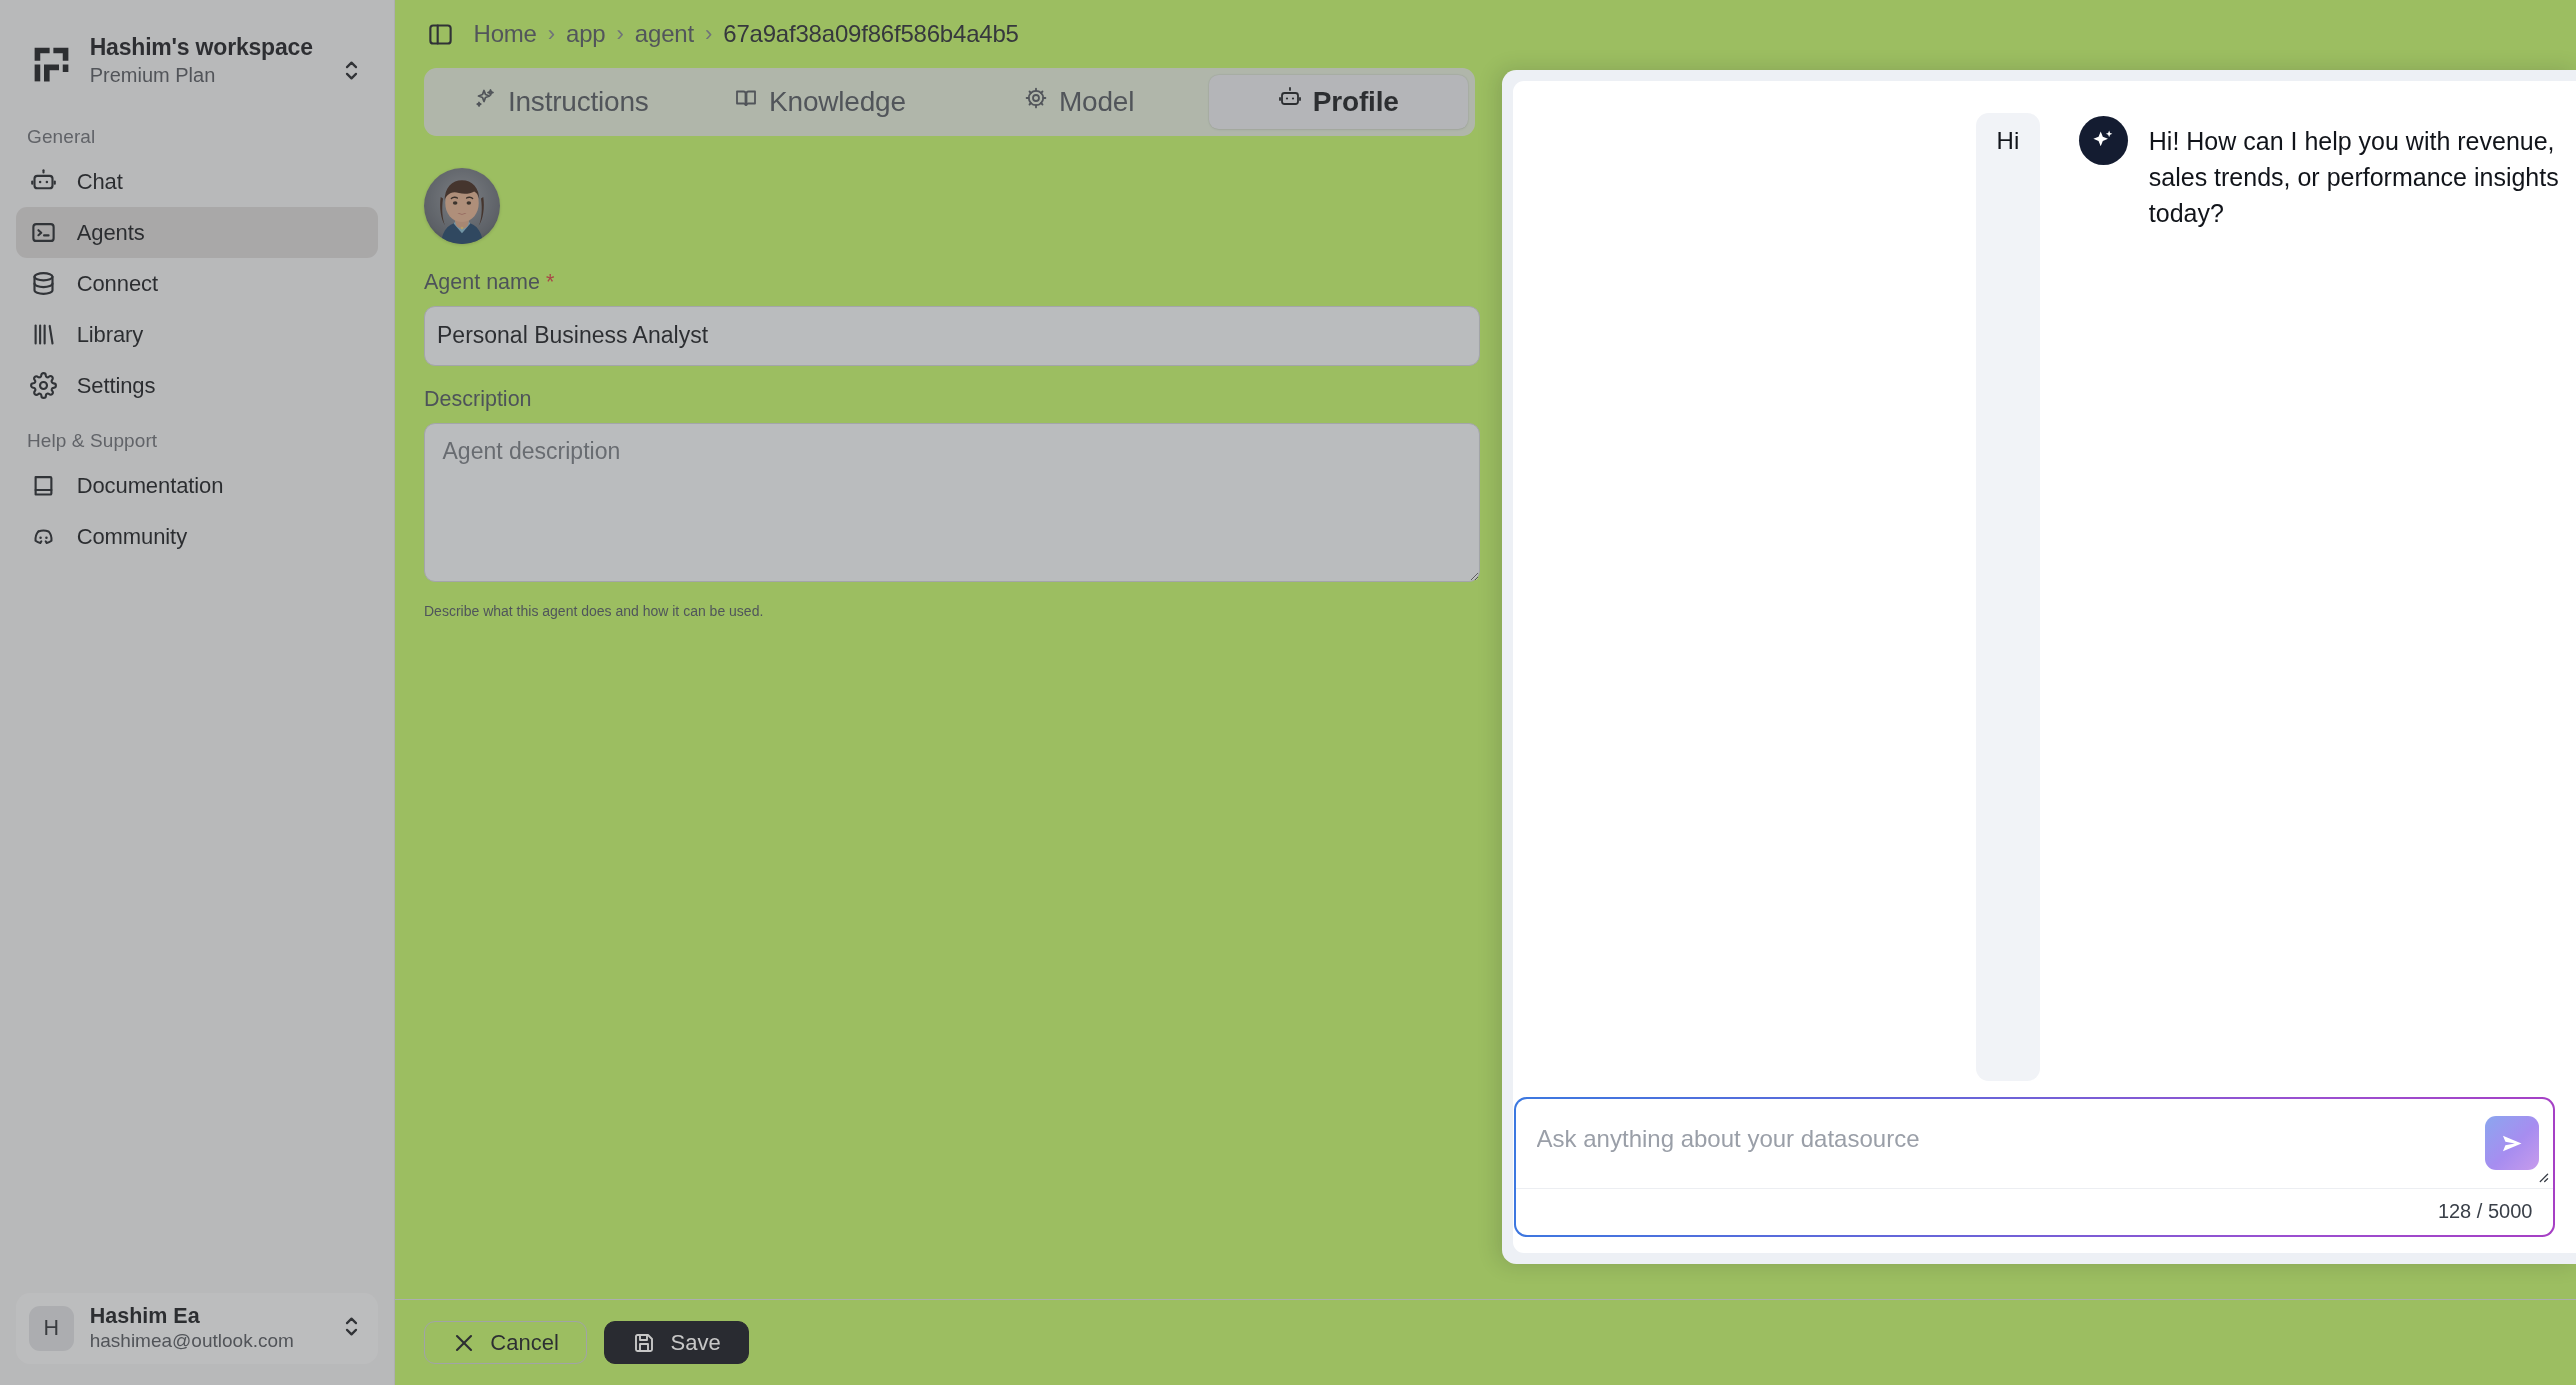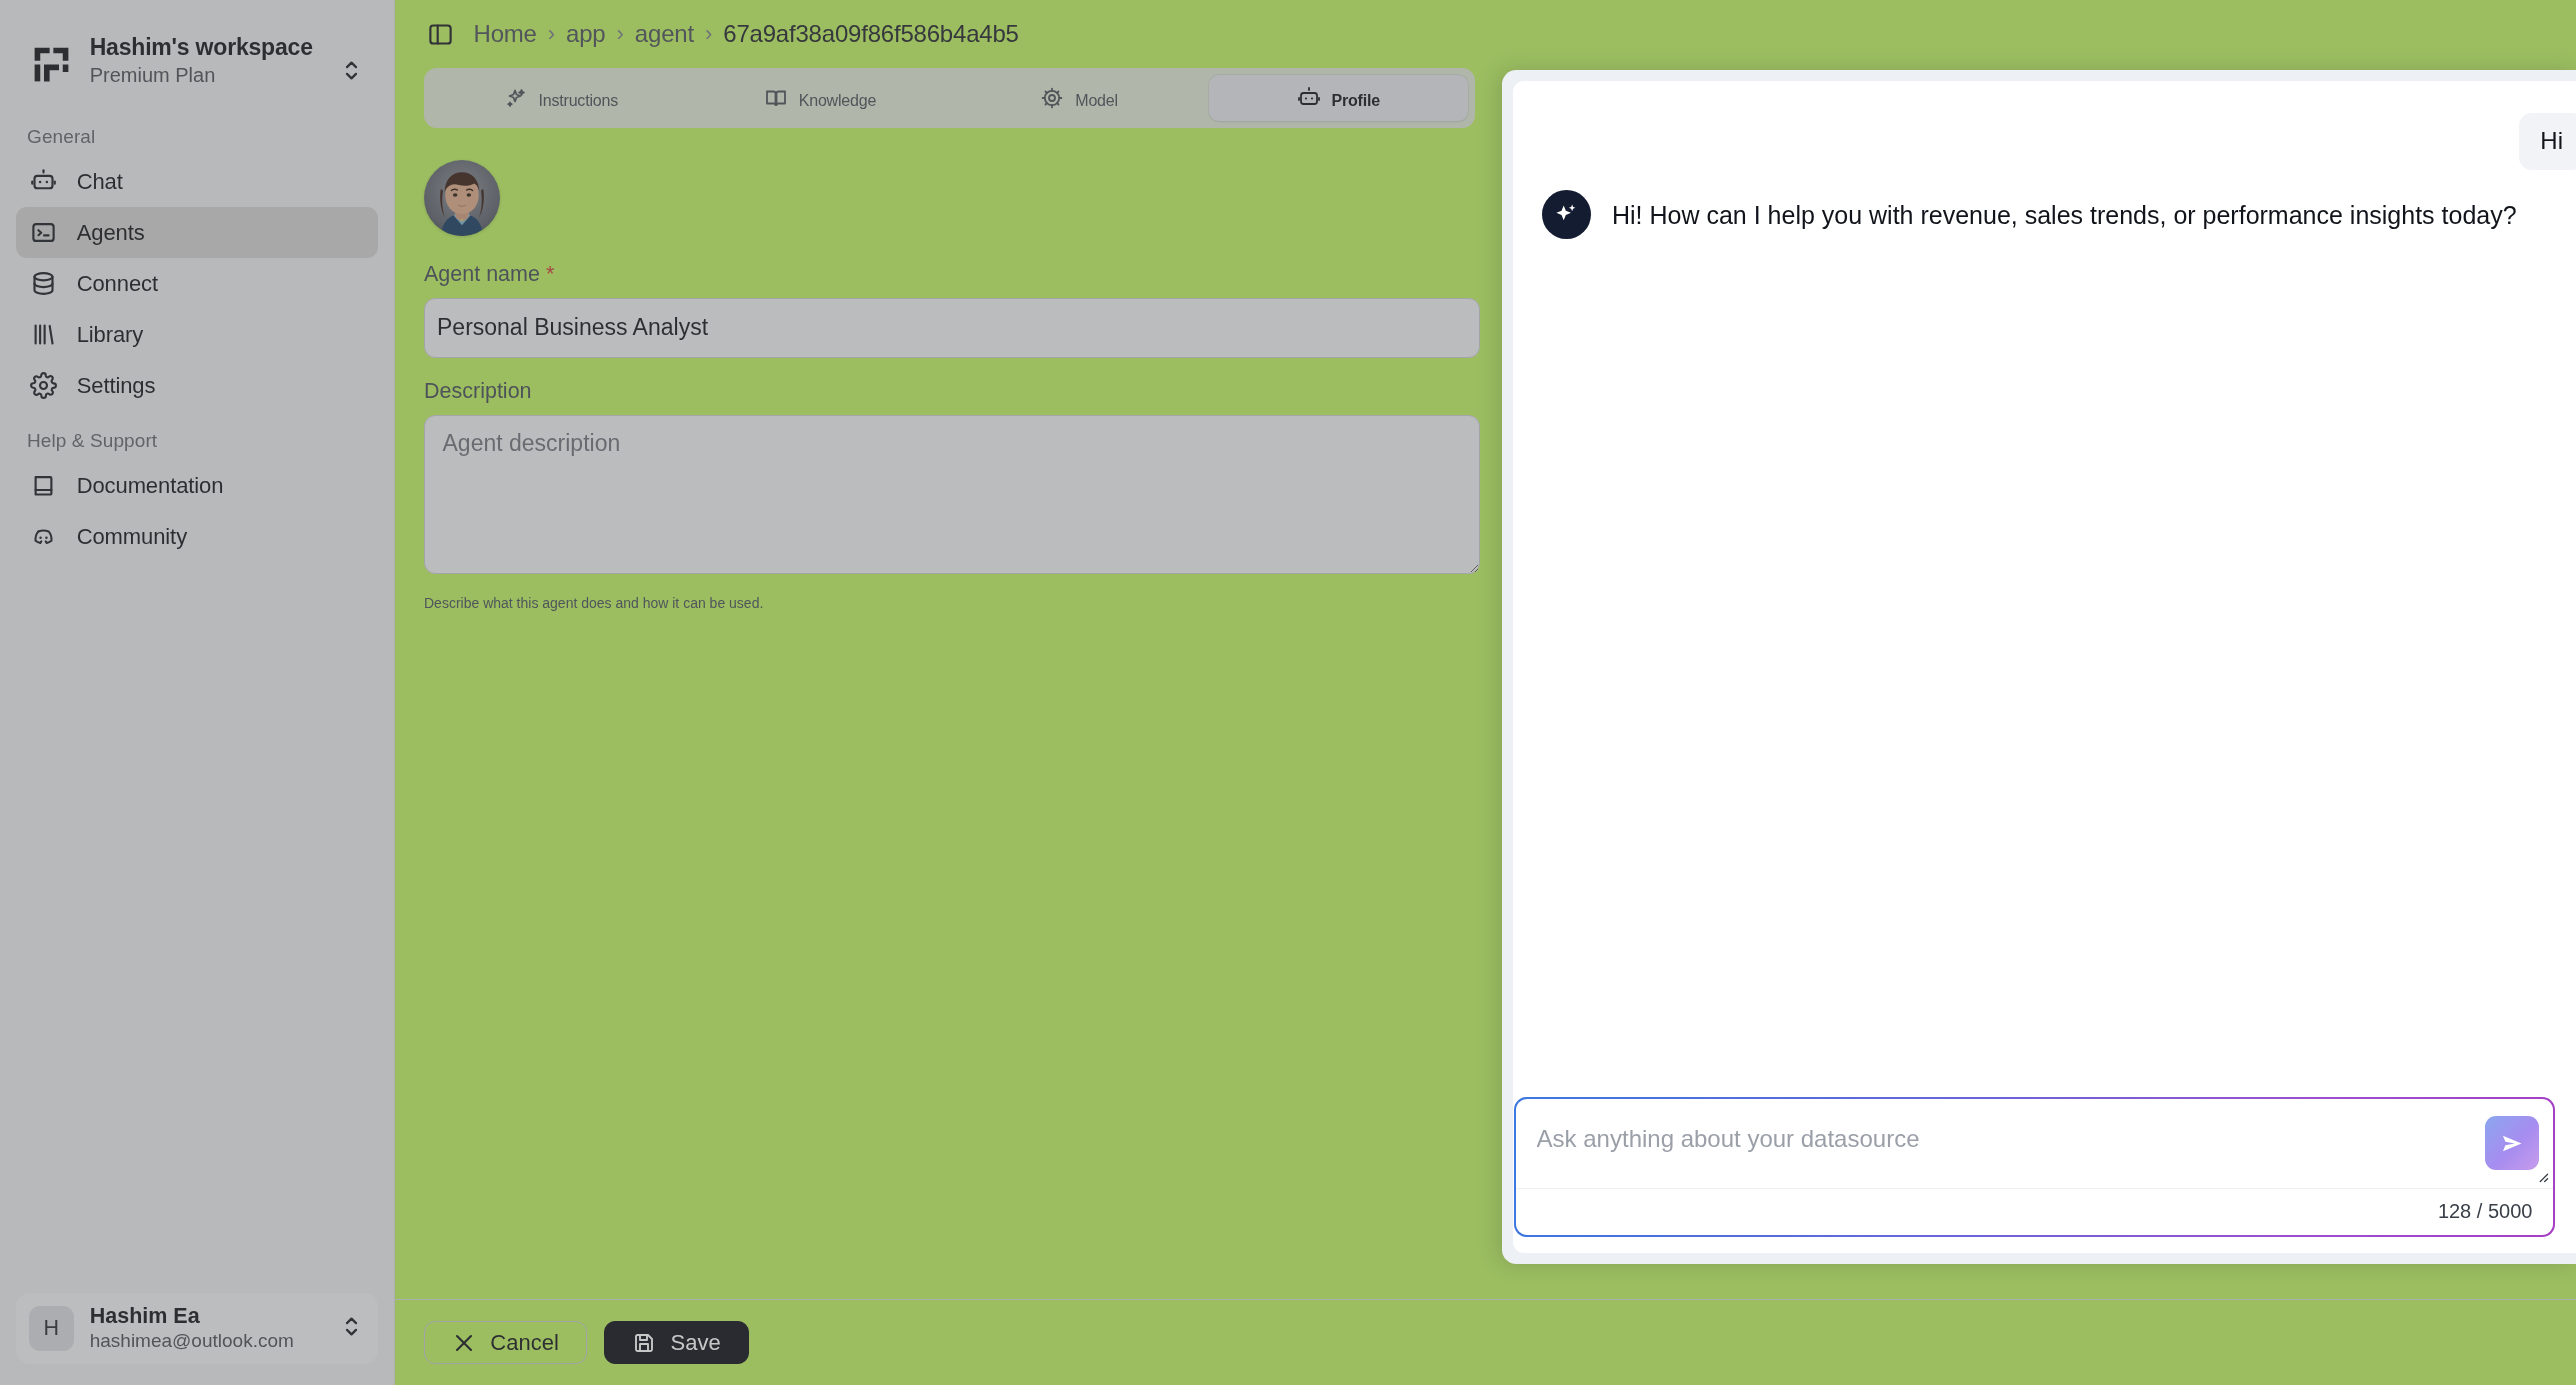--- a/index.html
+++ b/index.html
@@ -128,24 +128,24 @@
   .tabs {
     display: flex;
     background: rgba(226,228,232,0.85);
     border-radius: 12.7px;
     padding: 7.2px;
     width: 1051px;
     max-width: 100%;
   }
   .tab {
     flex: 1 1 0;
-    display: flex; align-items: flex-end; justify-content: center; gap: 11px;
+    display: flex; align-items: flex-start; justify-content: center; gap: 11px;
     padding: 11px 8px;
     border-radius: 9.6px;
-    font-size: 16px;
+    font-size: 28px;
     color: #4d525a;
     cursor: pointer;
     letter-spacing: -0.2px;
   }
   .tab.active {
     background: #e2e4e8;
     color: #14171c;
     font-weight: 600;
     box-shadow: 0 0.8px 2.4px rgba(0,0,0,0.09), 0 0 0 0.8px rgba(0,0,0,0.04);
   }
@@ -224,23 +224,23 @@
   .chat-inner {
     flex: 1 1 auto;
     background: #ffffff;
     border-radius: 11px 0 0 11px;
     display: flex; flex-direction: column;
     overflow: hidden;
     min-height: 0;
   }
   .chat-messages {
     flex: 1 1 auto;
-    padding: 32px 0 16px 0;
+    padding: 32px 0 16px 8px;
     overflow: hidden;
-    display: flex; flex-direction: column; gap: 17.5px;
+    display: flex; flex-direction: row; gap: 17.5px;
     min-height: 0;
   }
   .msg-row { display: flex; width: 100%; }
   .msg-row.user { justify-content: flex-end; }
   .msg-row.bot { align-items: flex-start; gap: 21px; padding-left: 29px; }
   .bubble-user {
     background: #f1f3f7;
     border-radius: 12.7px;
     padding: 14.3px 21px;
     font-size: 24px; color: #12151b;

